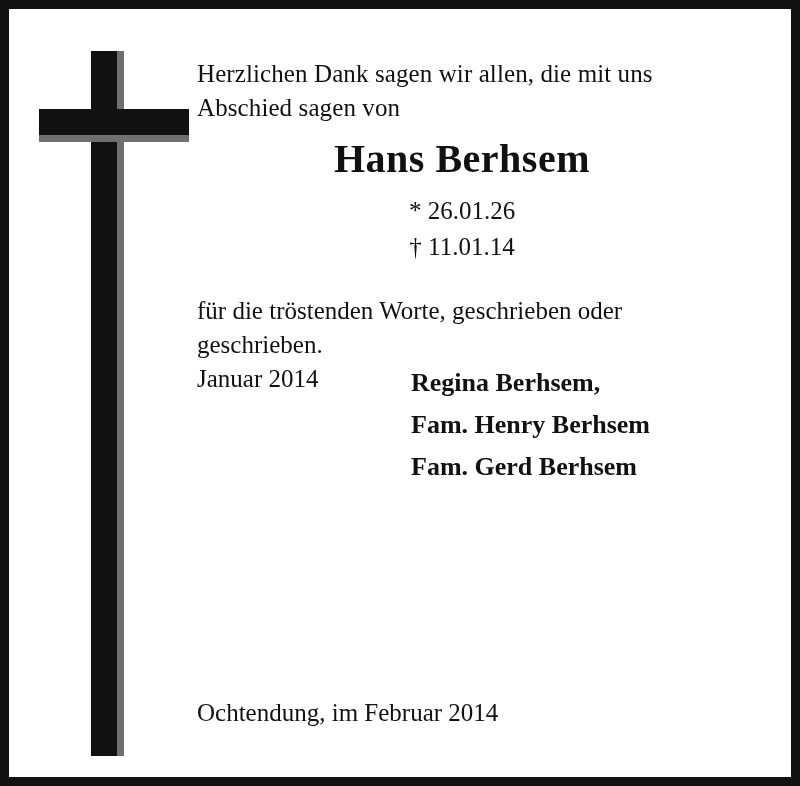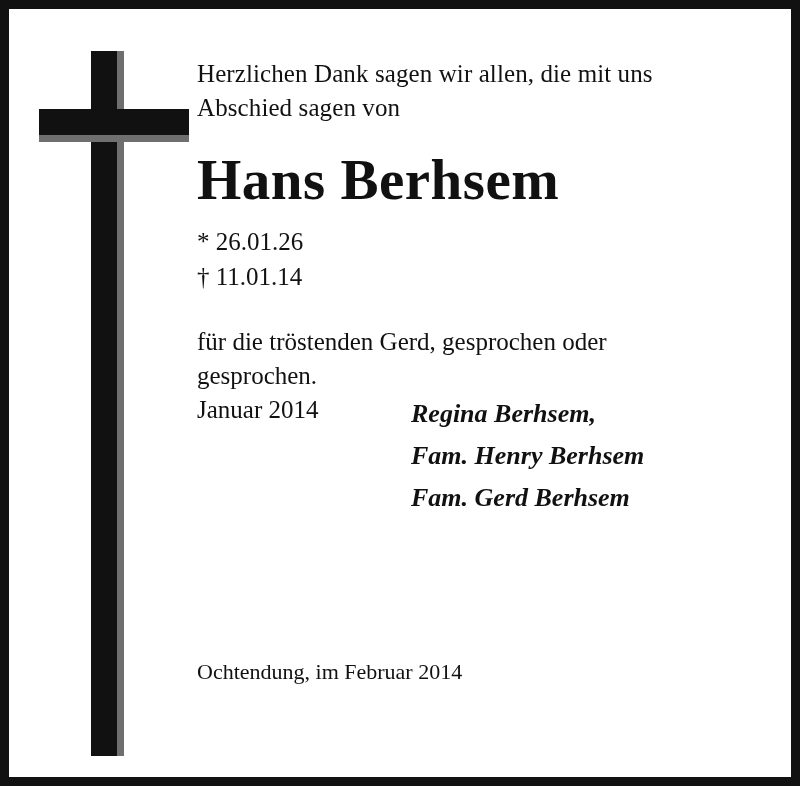--- a/index.html
+++ b/index.html
@@ -76,29 +76,30 @@
     left: 188px;
     top: 48px;
     right: 24px;
   }
   .intro {
     font-size: 25px;
     line-height: 1.36;
     letter-spacing: 0.1px;
   }
   .name {
-    font-size: 57px;
+    text-align: center;
+    font-size: 40px;
     font-weight: bold;
-    margin-top: 24px;
+    margin-top: 12px;
     margin-right: 40px;
     letter-spacing: 0.5px;
     line-height: 1.1;
   }
   .dates {
-    text-align: left;
+    text-align: center;
     margin-right: 40px;
     margin-top: 12px;
     font-size: 25px;
     line-height: 1.42;
   }
   .thanks {
     margin-top: 30px;
     font-size: 25px;
     line-height: 1.36;
   }
@@ -109,27 +110,26 @@
   .month {
     font-size: 25px;
     width: 214px;
     flex: 0 0 214px;
     line-height: 1.35;
   }
   .family {
     font-size: 26px;
     font-weight: bold;
     line-height: 1.62;
-    font-style: italic;
   }
   .place {
     position: absolute;
     left: 188px;
-    top: 650px;
-    font-size: 22px;
+    top: 690px;
+    font-size: 25px;
   }
 </style>
 </head>
 <body>
 
 <div class="card">
   <div class="inner">
 
     <div class="cross">
       <div class="vbar"></div>
@@ -146,22 +146,22 @@
       </div>
 
       <div class="name">Hans Berhsem</div>
 
       <div class="dates">
         <div>* 26.01.26</div>
         <div>† 11.01.14</div>
       </div>
 
       <div class="thanks">
-        <div>für die tröstenden Gerd, gesprochen oder</div>
-        <div>gesprochen.</div>
+        <div>für die tröstenden Worte, geschrieben oder</div>
+        <div>geschrieben.</div>
       </div>
 
       <div class="signature-row">
         <div class="month">Januar 2014</div>
         <div class="family">
           <div>Regina Berhsem,</div>
           <div>Fam. Henry Berhsem</div>
           <div>Fam. Gerd Berhsem</div>
         </div>
       </div>

